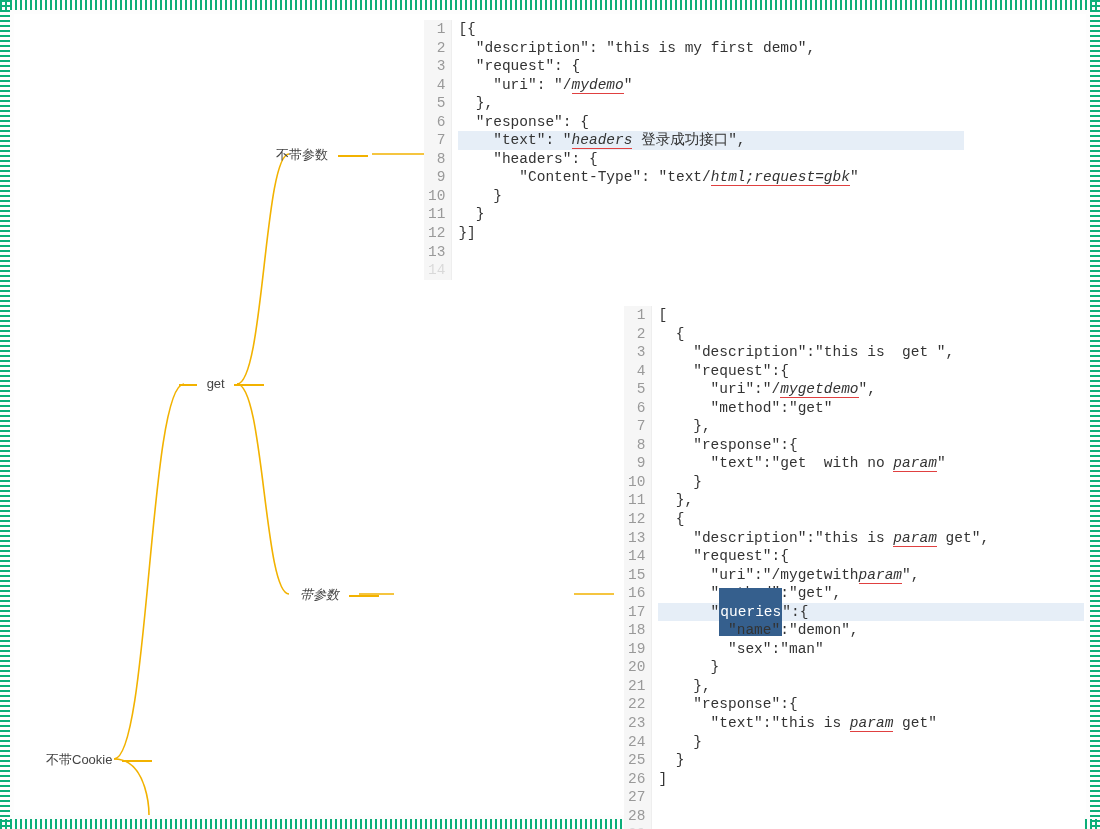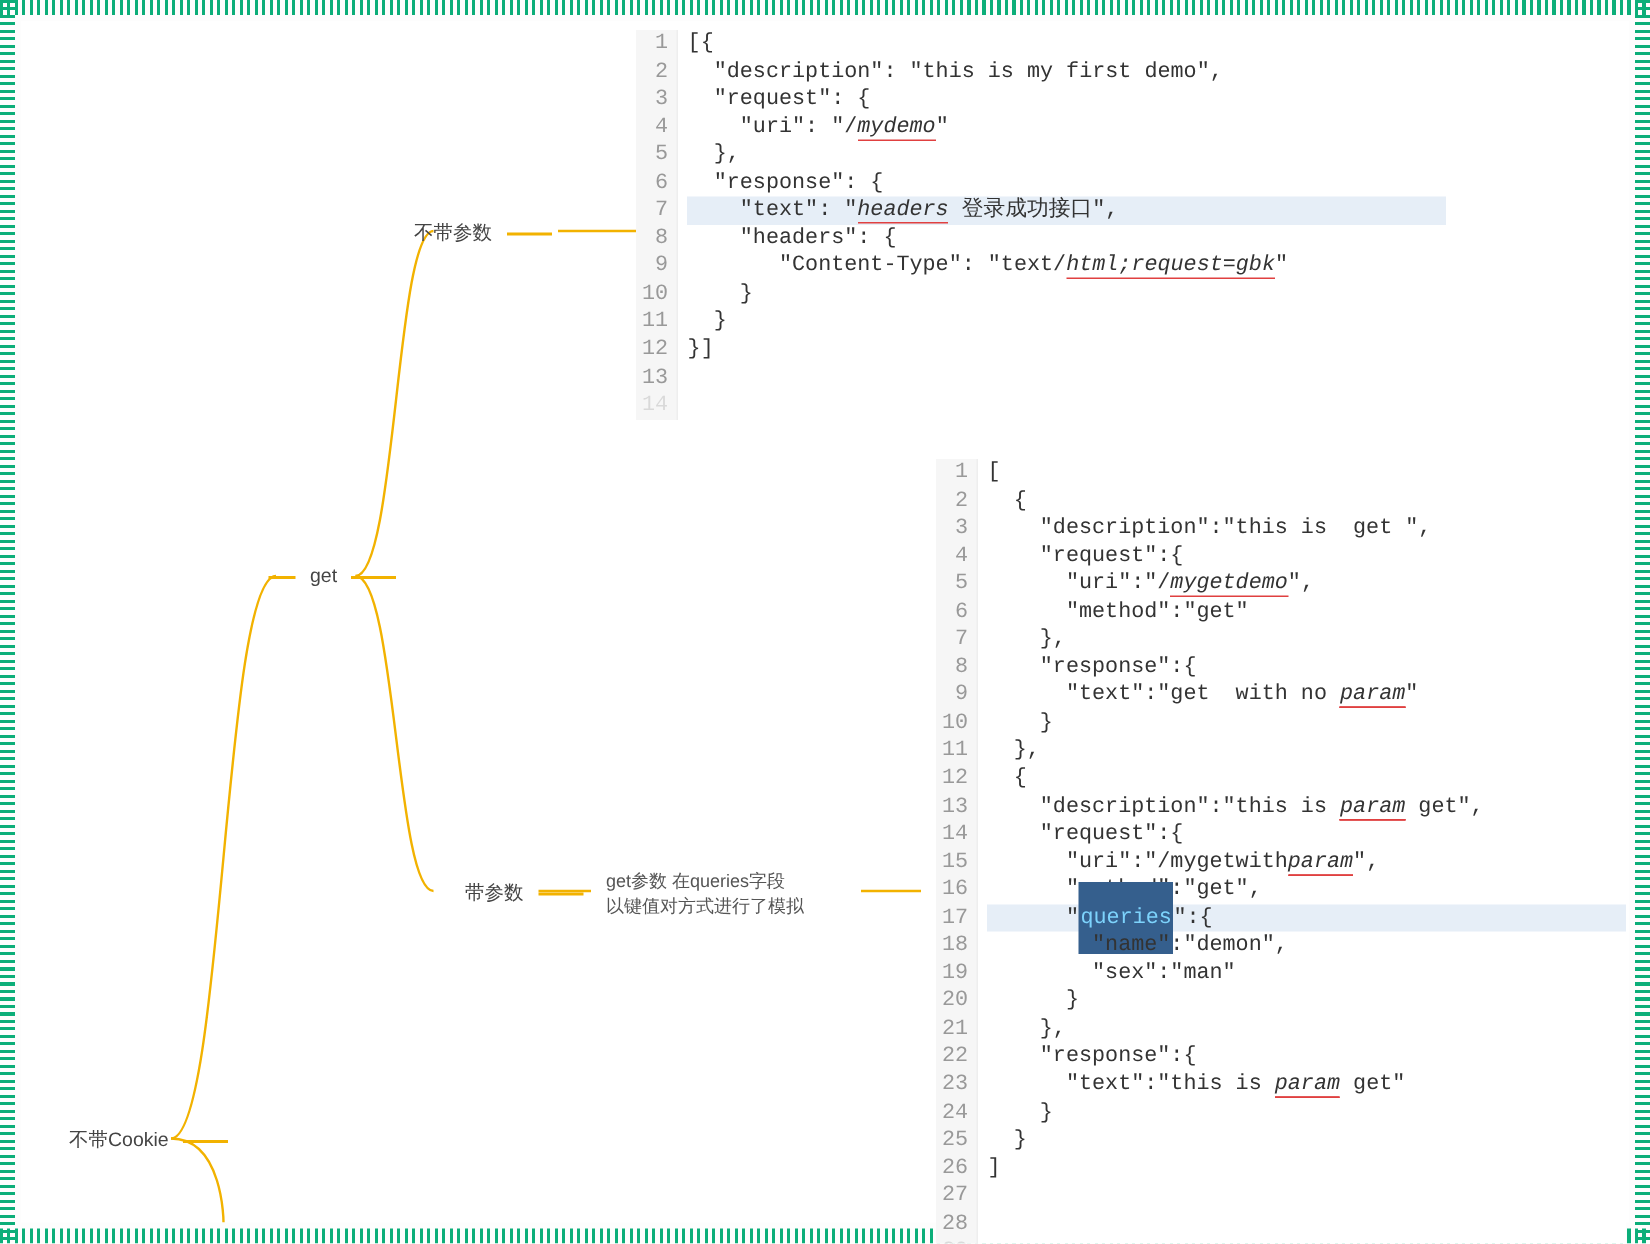--- a/index.html
+++ b/index.html
@@ -99,21 +99,21 @@
     user-select:none;
     border-right:1px solid #eee;
   }
   .codelines {
     margin-left:0;
     padding-left:6px;
     overflow:hidden;
   }
   .codeline { white-space:pre; }
   .codeline.hl { background:#e6eef7; }
-  .tok-selh { background:#355f8d; color:#7dd3fc; padding:16px 1px; }
+  .tok-selh { background:#355f8d; color:#ffffff; padding:16px 1px; }
   .tok-uline { border-bottom:1px solid #e04040;font-style:italic; }
 </style>
 </head>
 <body>
 
 <div class="frame-edge edge-top"></div>
 <div class="frame-edge edge-bottom"></div>
 <div class="frame-edge frame-edge-v edge-left"></div>
 <div class="frame-edge frame-edge-v edge-right"></div>
 
@@ -143,29 +143,25 @@
     <span class="ldash"></span>
     <span>get</span>
     <span class="dash"></span>
   </div>
 
   <div class="node-label" style="left:262px; top:132px;">
     <span>不带参数</span>
     <span class="dash"></span>
   </div>
 
-  <div class="node-label" style="left:296px; top:572px;">
+  <div class="node-label" style="left:286px; top:572px;font-style:italic;">
     <span>带参数</span>
     <span class="dash"></span>
   </div>
 
-  <div class="sublabel" style="left:390px; top:565px;">
-    <span>get参数 在queries字段</span><br>
-    <span>以键值对方式进行了模拟</span>
-  </div>
 
   <div class="code-block" style="left:410px; top:6px; width:540px;">
     <div class="gutter" id="gutter1">1<br>2<br>3<br>4<br>5<br>6<br>7<br>8<br>9<br>10<br>11<br>12<br>13<br><span style="opacity:.3">14</span></div>
     <div class="codelines" id="lines1">
         <div class="codeline">[{</div>
         <div class="codeline">  "description": "this is my first demo",</div>
         <div class="codeline">  "request": {</div>
         <div class="codeline">    "uri": "/<span class="tok-uline">mydemo</span>"</div>
         <div class="codeline"></div>
         <div class="codeline">  },</div>

